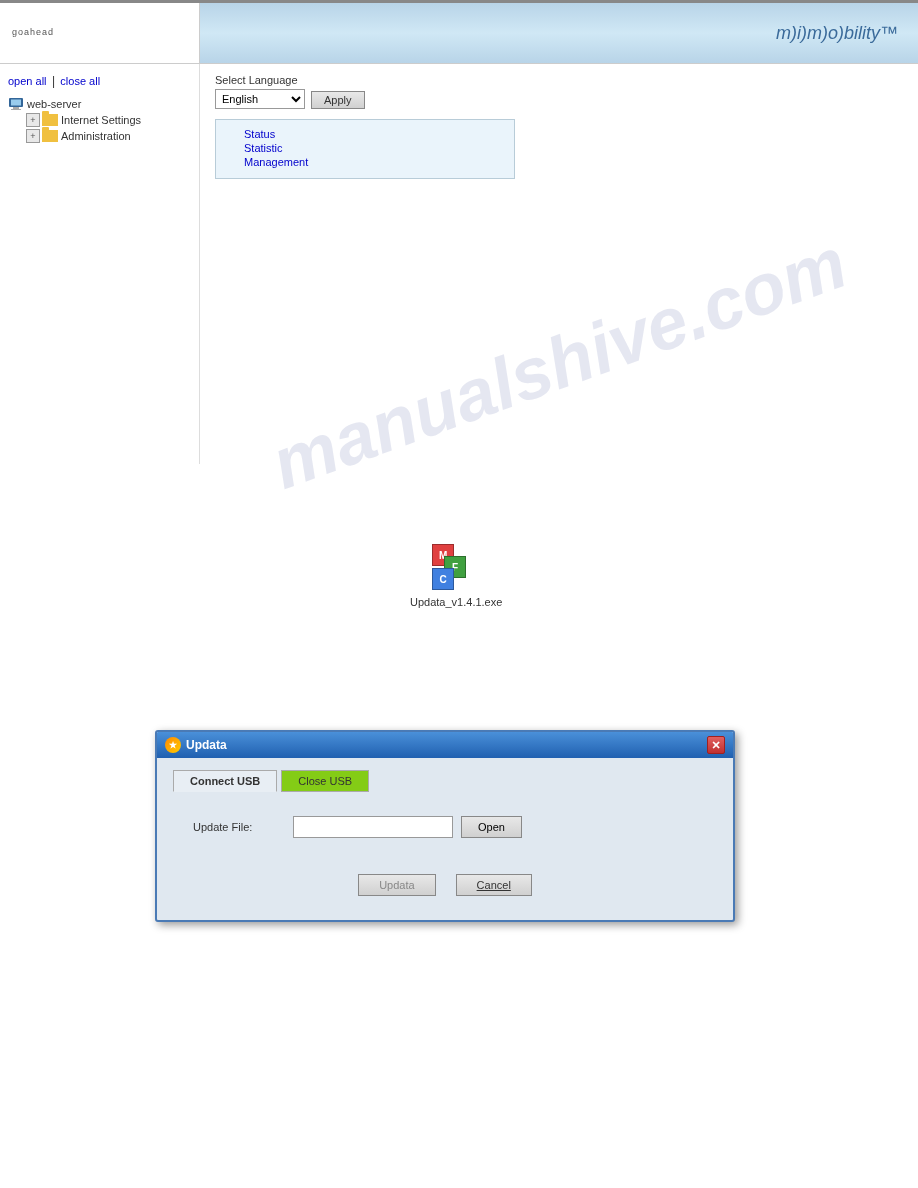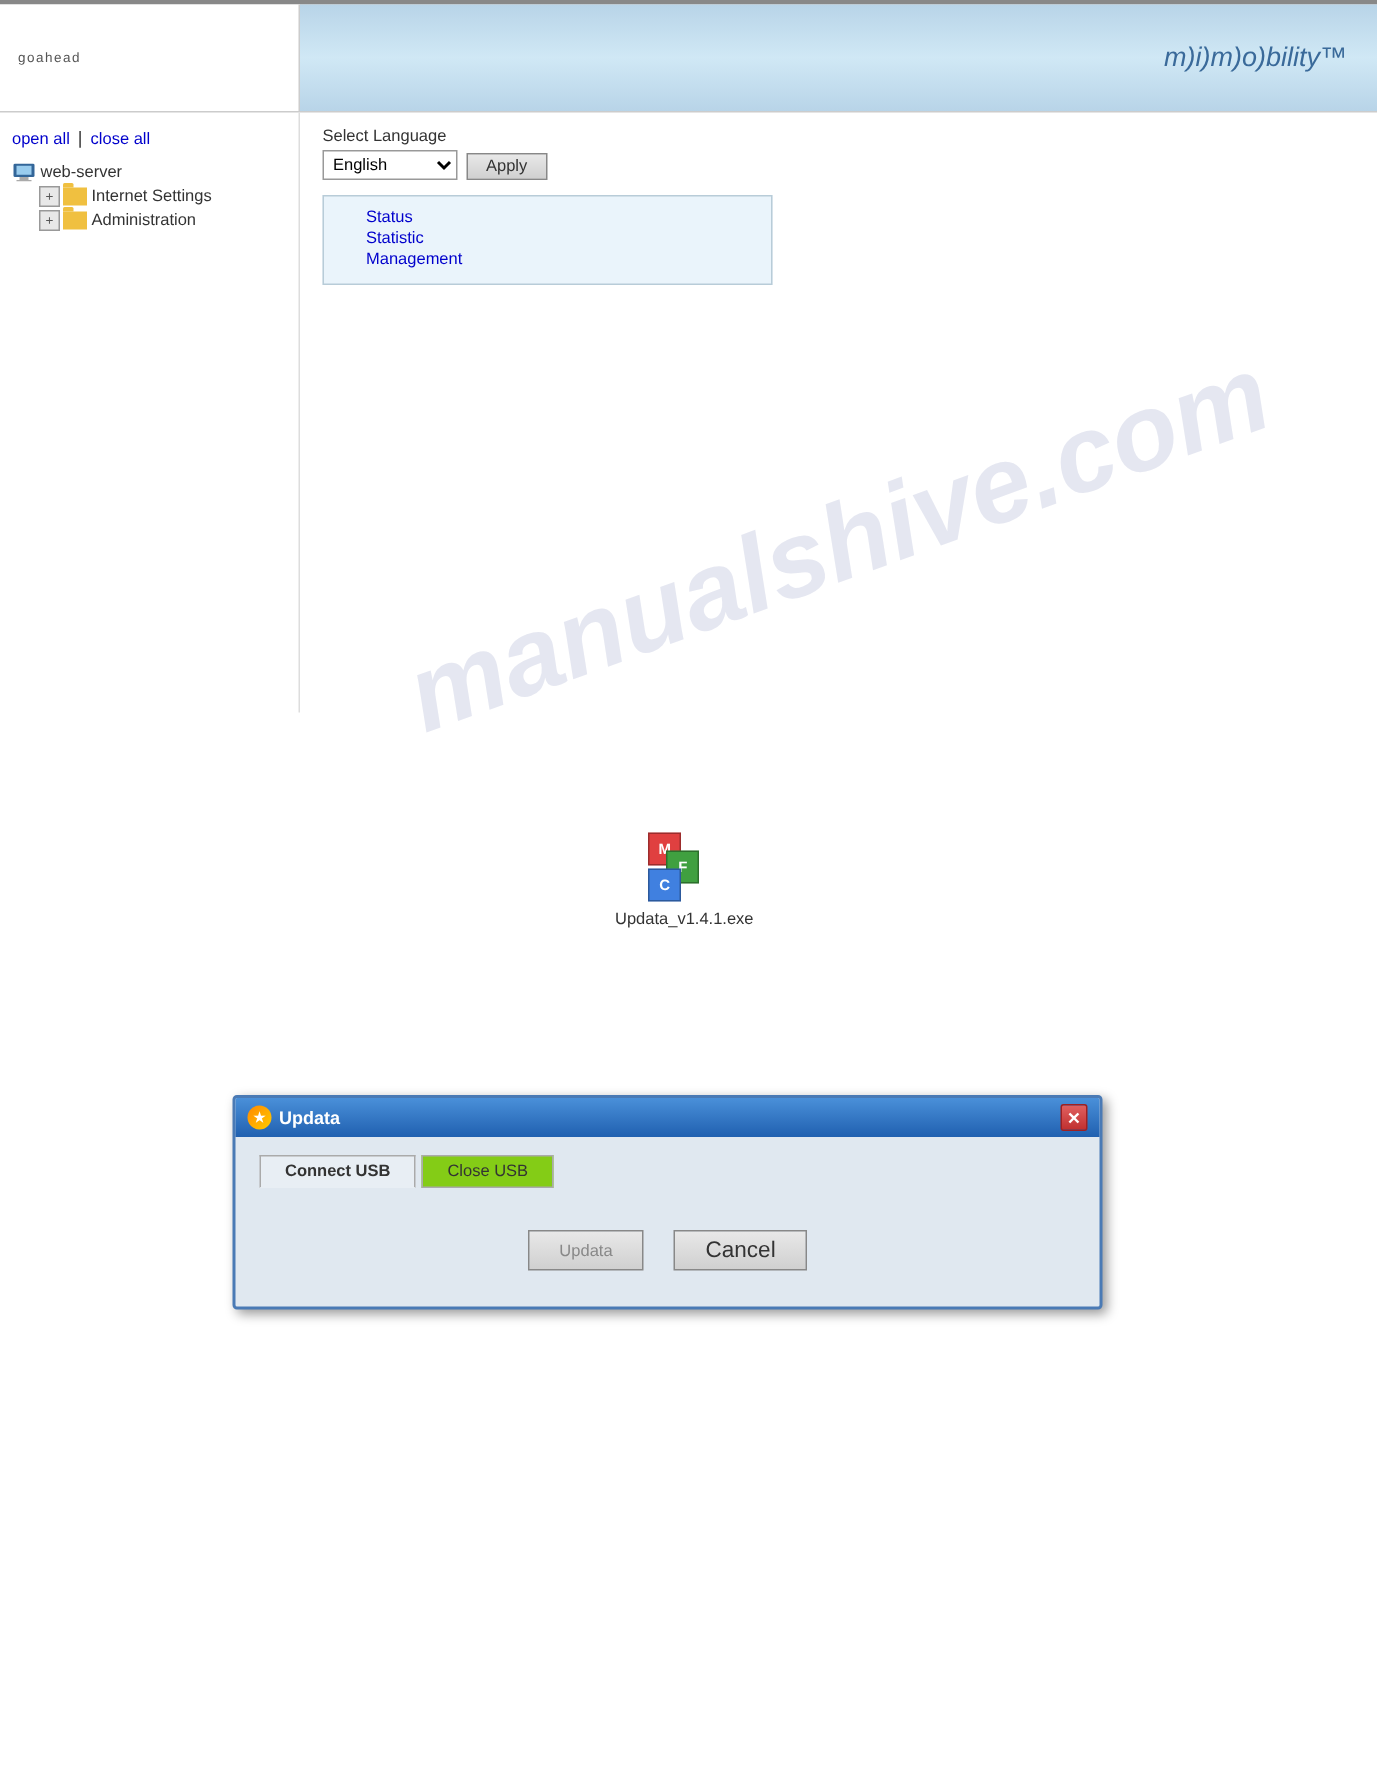--- a/index.html
+++ b/index.html
@@ -19,21 +19,21 @@
       height: 3px;
       background: #888;
       margin-bottom: 0;
     }
 
     
     .header {
       display: flex;
       align-items: stretch;
       width: 100%;
-      height: 72px;
+      height: 61px;
       border-bottom: 1px solid #ccc;
     }
 
     .header-logo {
       width: 200px;
       background: #fff;
       display: flex;
       flex-direction: column;
       justify-content: center;
       padding: 8px 12px;
@@ -440,25 +440,26 @@
       padding: 4px 20px;
       font-size: 11px;
       border: 1px solid #888;
       background: linear-gradient(to bottom, #e8e8e8, #d0d0d0);
       cursor: pointer;
       color: #888;
     }
 
     .dialog-cancel-btn {
       padding: 4px 20px;
-      font-size: 15px;
+      font-size: 11px;
       border: 1px solid #888;
       background: linear-gradient(to bottom, #e8e8e8, #d0d0d0);
       cursor: pointer;
       color: #333;
+      text-decoration: underline;
     }
 
     .tree-children {
       margin-left: 18px;
     }
   </style>
 </head>
 <body>
 
 <div class="top-border"></div>
@@ -551,19 +552,24 @@
     </div>
     <div class="dialog-close-btn">✕</div>
   </div>
 
   <div class="dialog-body">
     <div class="dialog-tabs">
       <button class="dialog-tab active">Connect USB</button>
       <button class="dialog-tab">Close USB</button>
     </div>
 
+    <div class="dialog-form-row">
+      <span class="dialog-label">Update File:</span>
+      <input class="dialog-input" type="text" value="" style="">
+      <button class="dialog-open-btn">Open</button>
+    </div>
 
     <div class="dialog-buttons">
       <button class="dialog-updata-btn">Updata</button>
       <button class="dialog-cancel-btn">Cancel</button>
     </div>
   </div>
 </div>
 
 </body></html>

